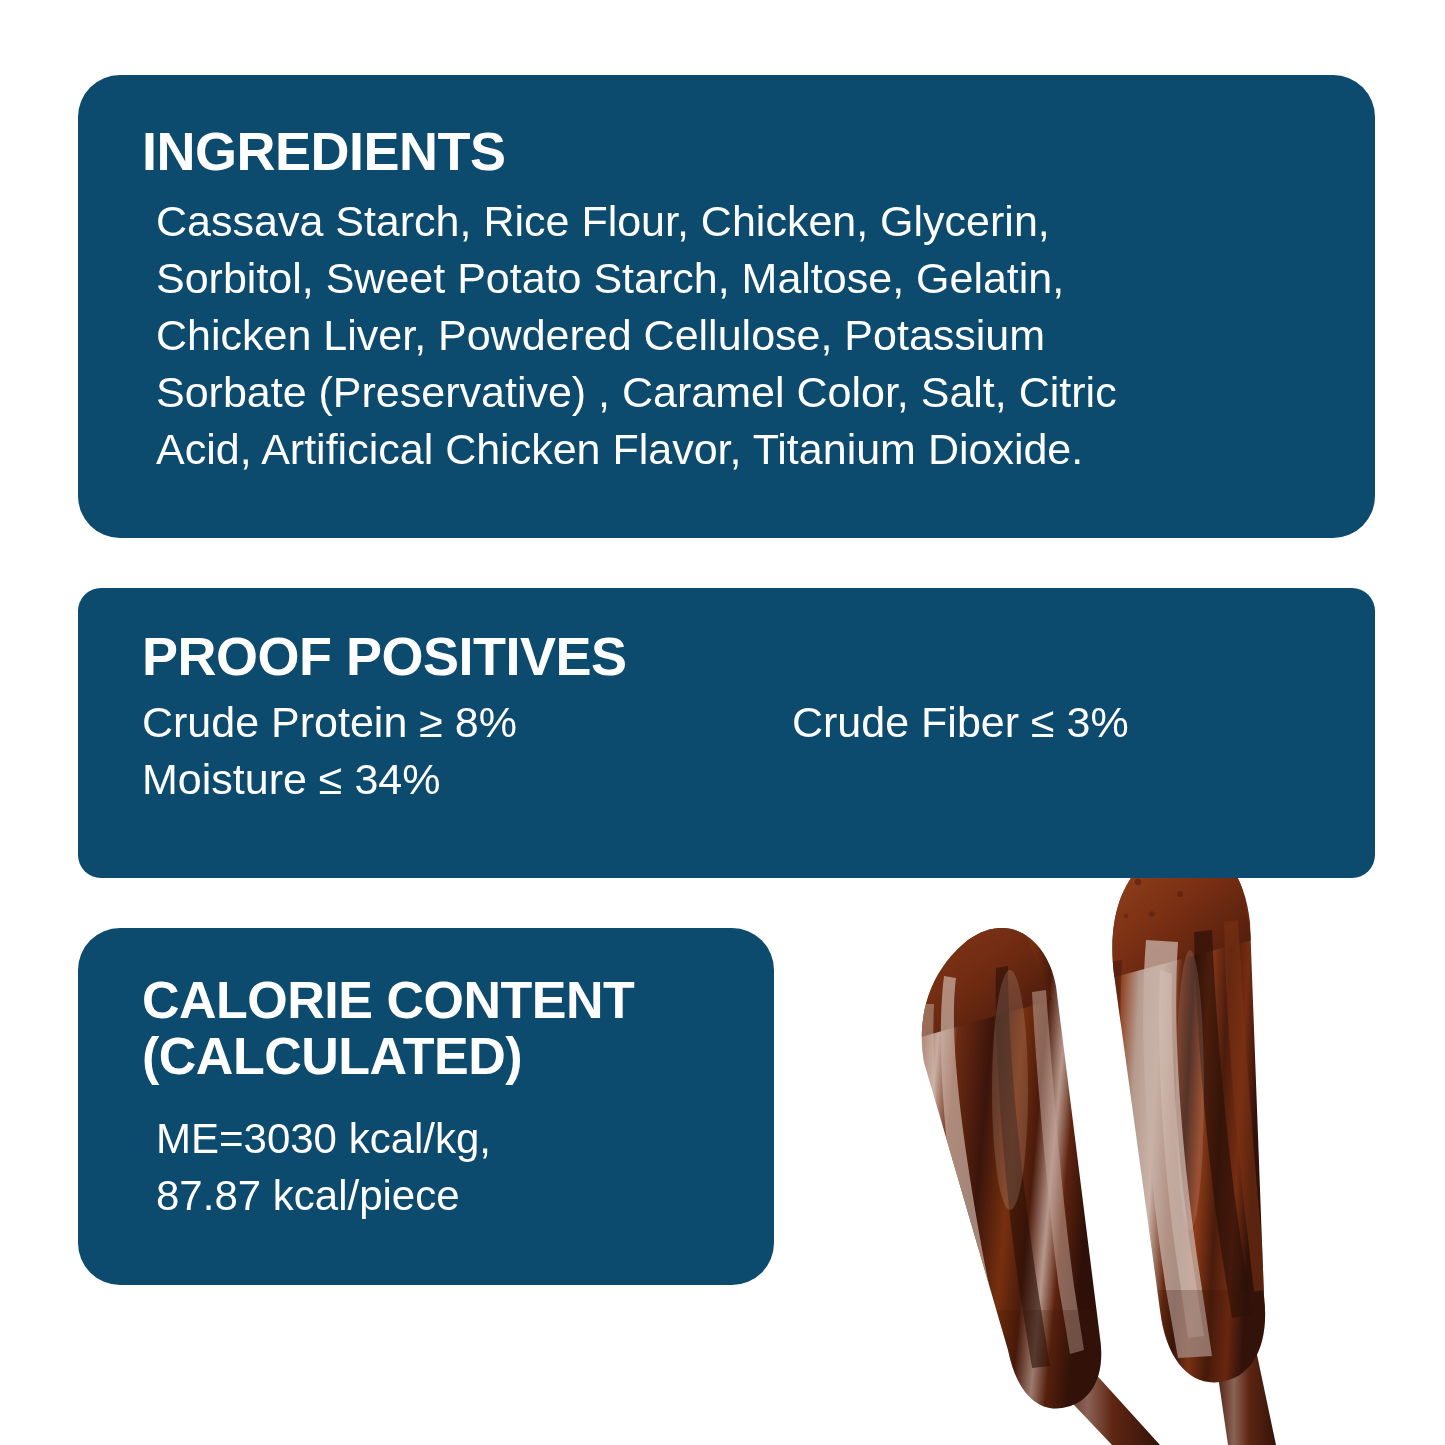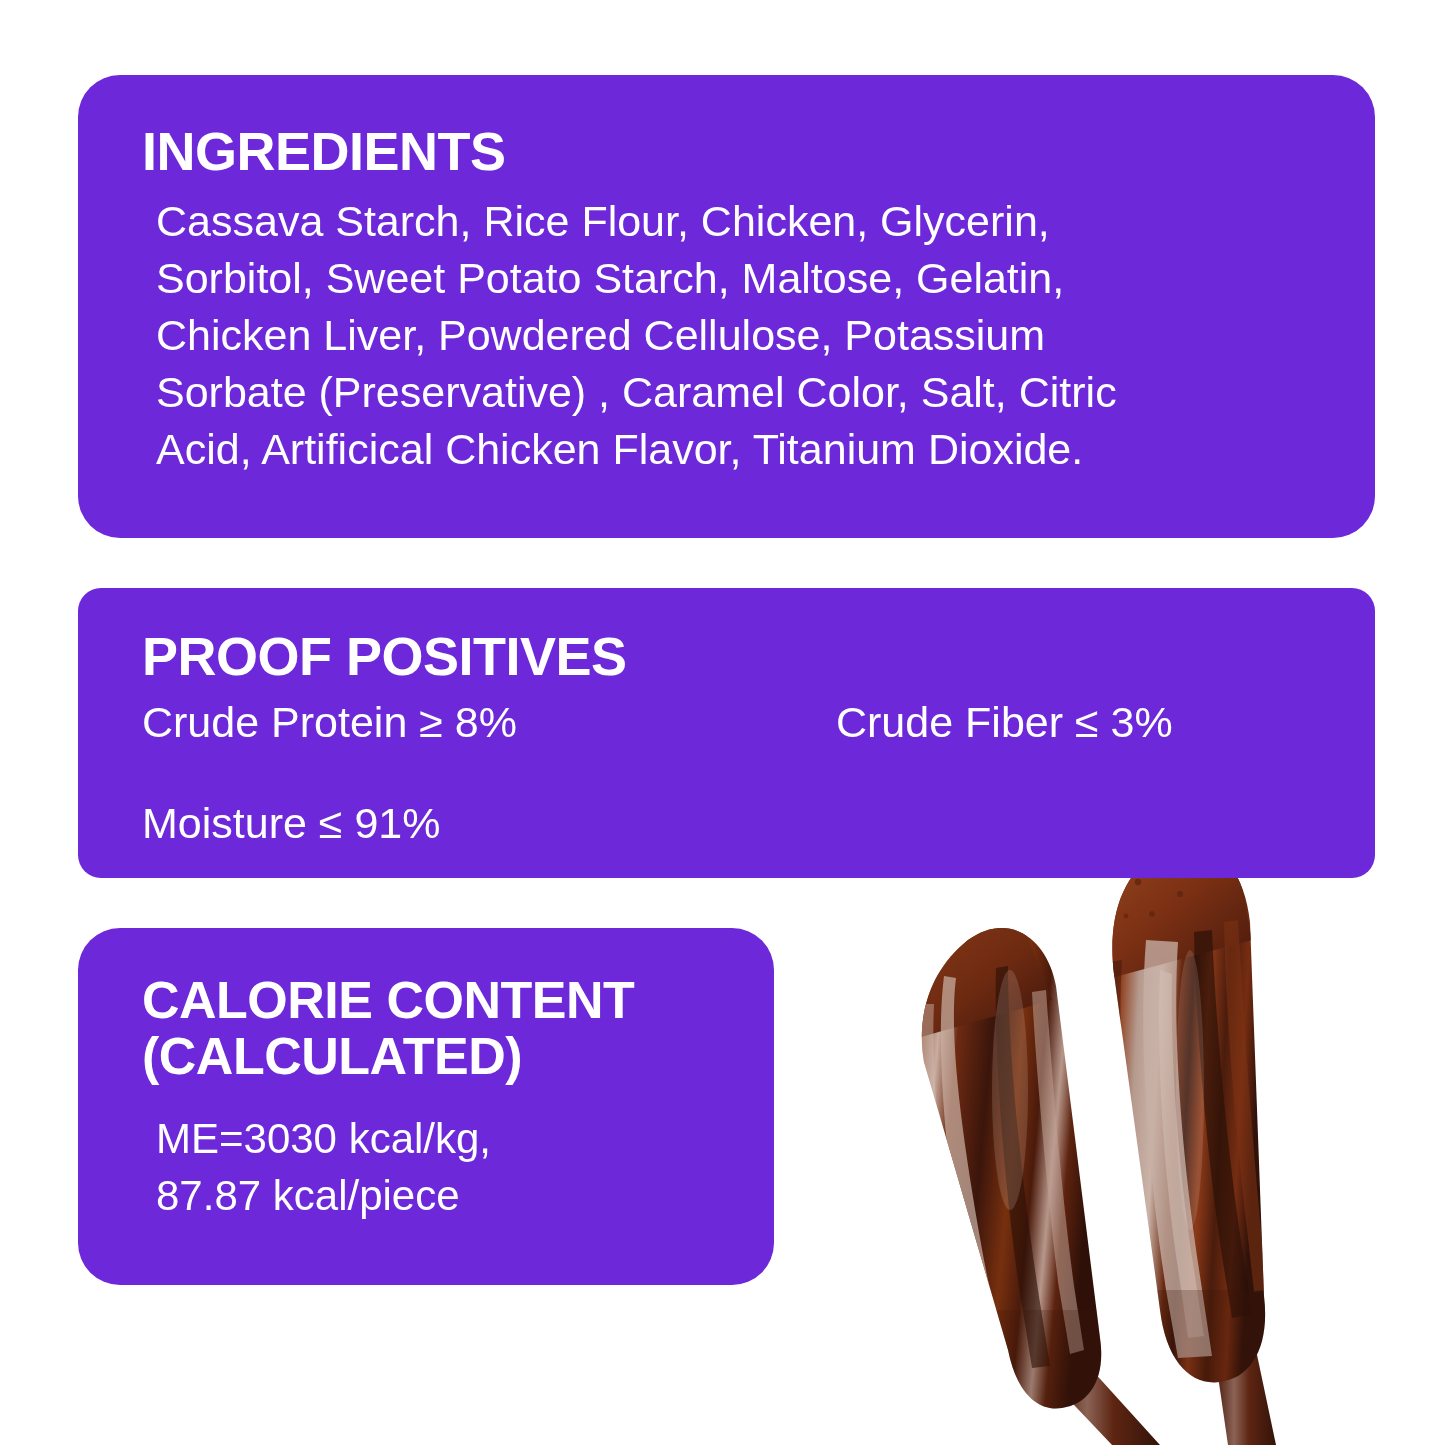--- a/index.html
+++ b/index.html
@@ -28,21 +28,21 @@
     top: 790px;
     width: 585px;
     height: 655px;
     pointer-events: none;
   }
   .product-photo svg { display: block; width: 100%; height: 100%; }
 
   
   .panel {
     position: absolute;
-    background: #6d28d9;
+    background: #0c4a6e;
     border-radius: 42px;
     box-sizing: border-box;
   }
   .panel-ingredients {
     left: 78px;
     top: 75px;
     width: 1297px;
     height: 463px;
     padding: 48px 46px 30px 64px;
   }
@@ -84,21 +84,20 @@
     margin: 14px;
     white-space: pre-line;
   }
 
   
   .proof-grid {
     display: grid;
     grid-template-columns: 650px 1fr;
     column-gap: 0px;
     row-gap: 0px;
-    gap: 44px;
   }
   .proof-cell {
     color: #ffffff;
     font-size: 43px;
     line-height: 57px;
     white-space: nowrap;
   }
 
   .calorie-lines {
     font-size: 42px;
@@ -228,21 +227,21 @@
 Chicken Liver, Powdered Cellulose, Potassium
 Sorbate (Preservative) , Caramel Color, Salt, Citric
 Acid, Artificical Chicken Flavor, Titanium Dioxide.</p>
   </section>
 
   <section class="panel panel-proof">
     <h2 class="panel-title">PROOF POSITIVES</h2>
     <div class="proof-grid">
       <div class="proof-cell">Crude Protein ≥ 8%</div>
       <div class="proof-cell">Crude Fiber ≤ 3%</div>
-      <div class="proof-cell">Moisture ≤ 91%</div>
+      <div class="proof-cell">Moisture ≤ 34%</div>
     </div>
   </section>
 
   <section class="panel panel-calorie">
     <h2 class="panel-title panel-title-calorie">CALORIE CONTENT
 (CALCULATED)</h2>
     <p class="body-text calorie-lines">ME=3030 kcal/kg,
 87.87 kcal/piece</p>
   </section>
 

